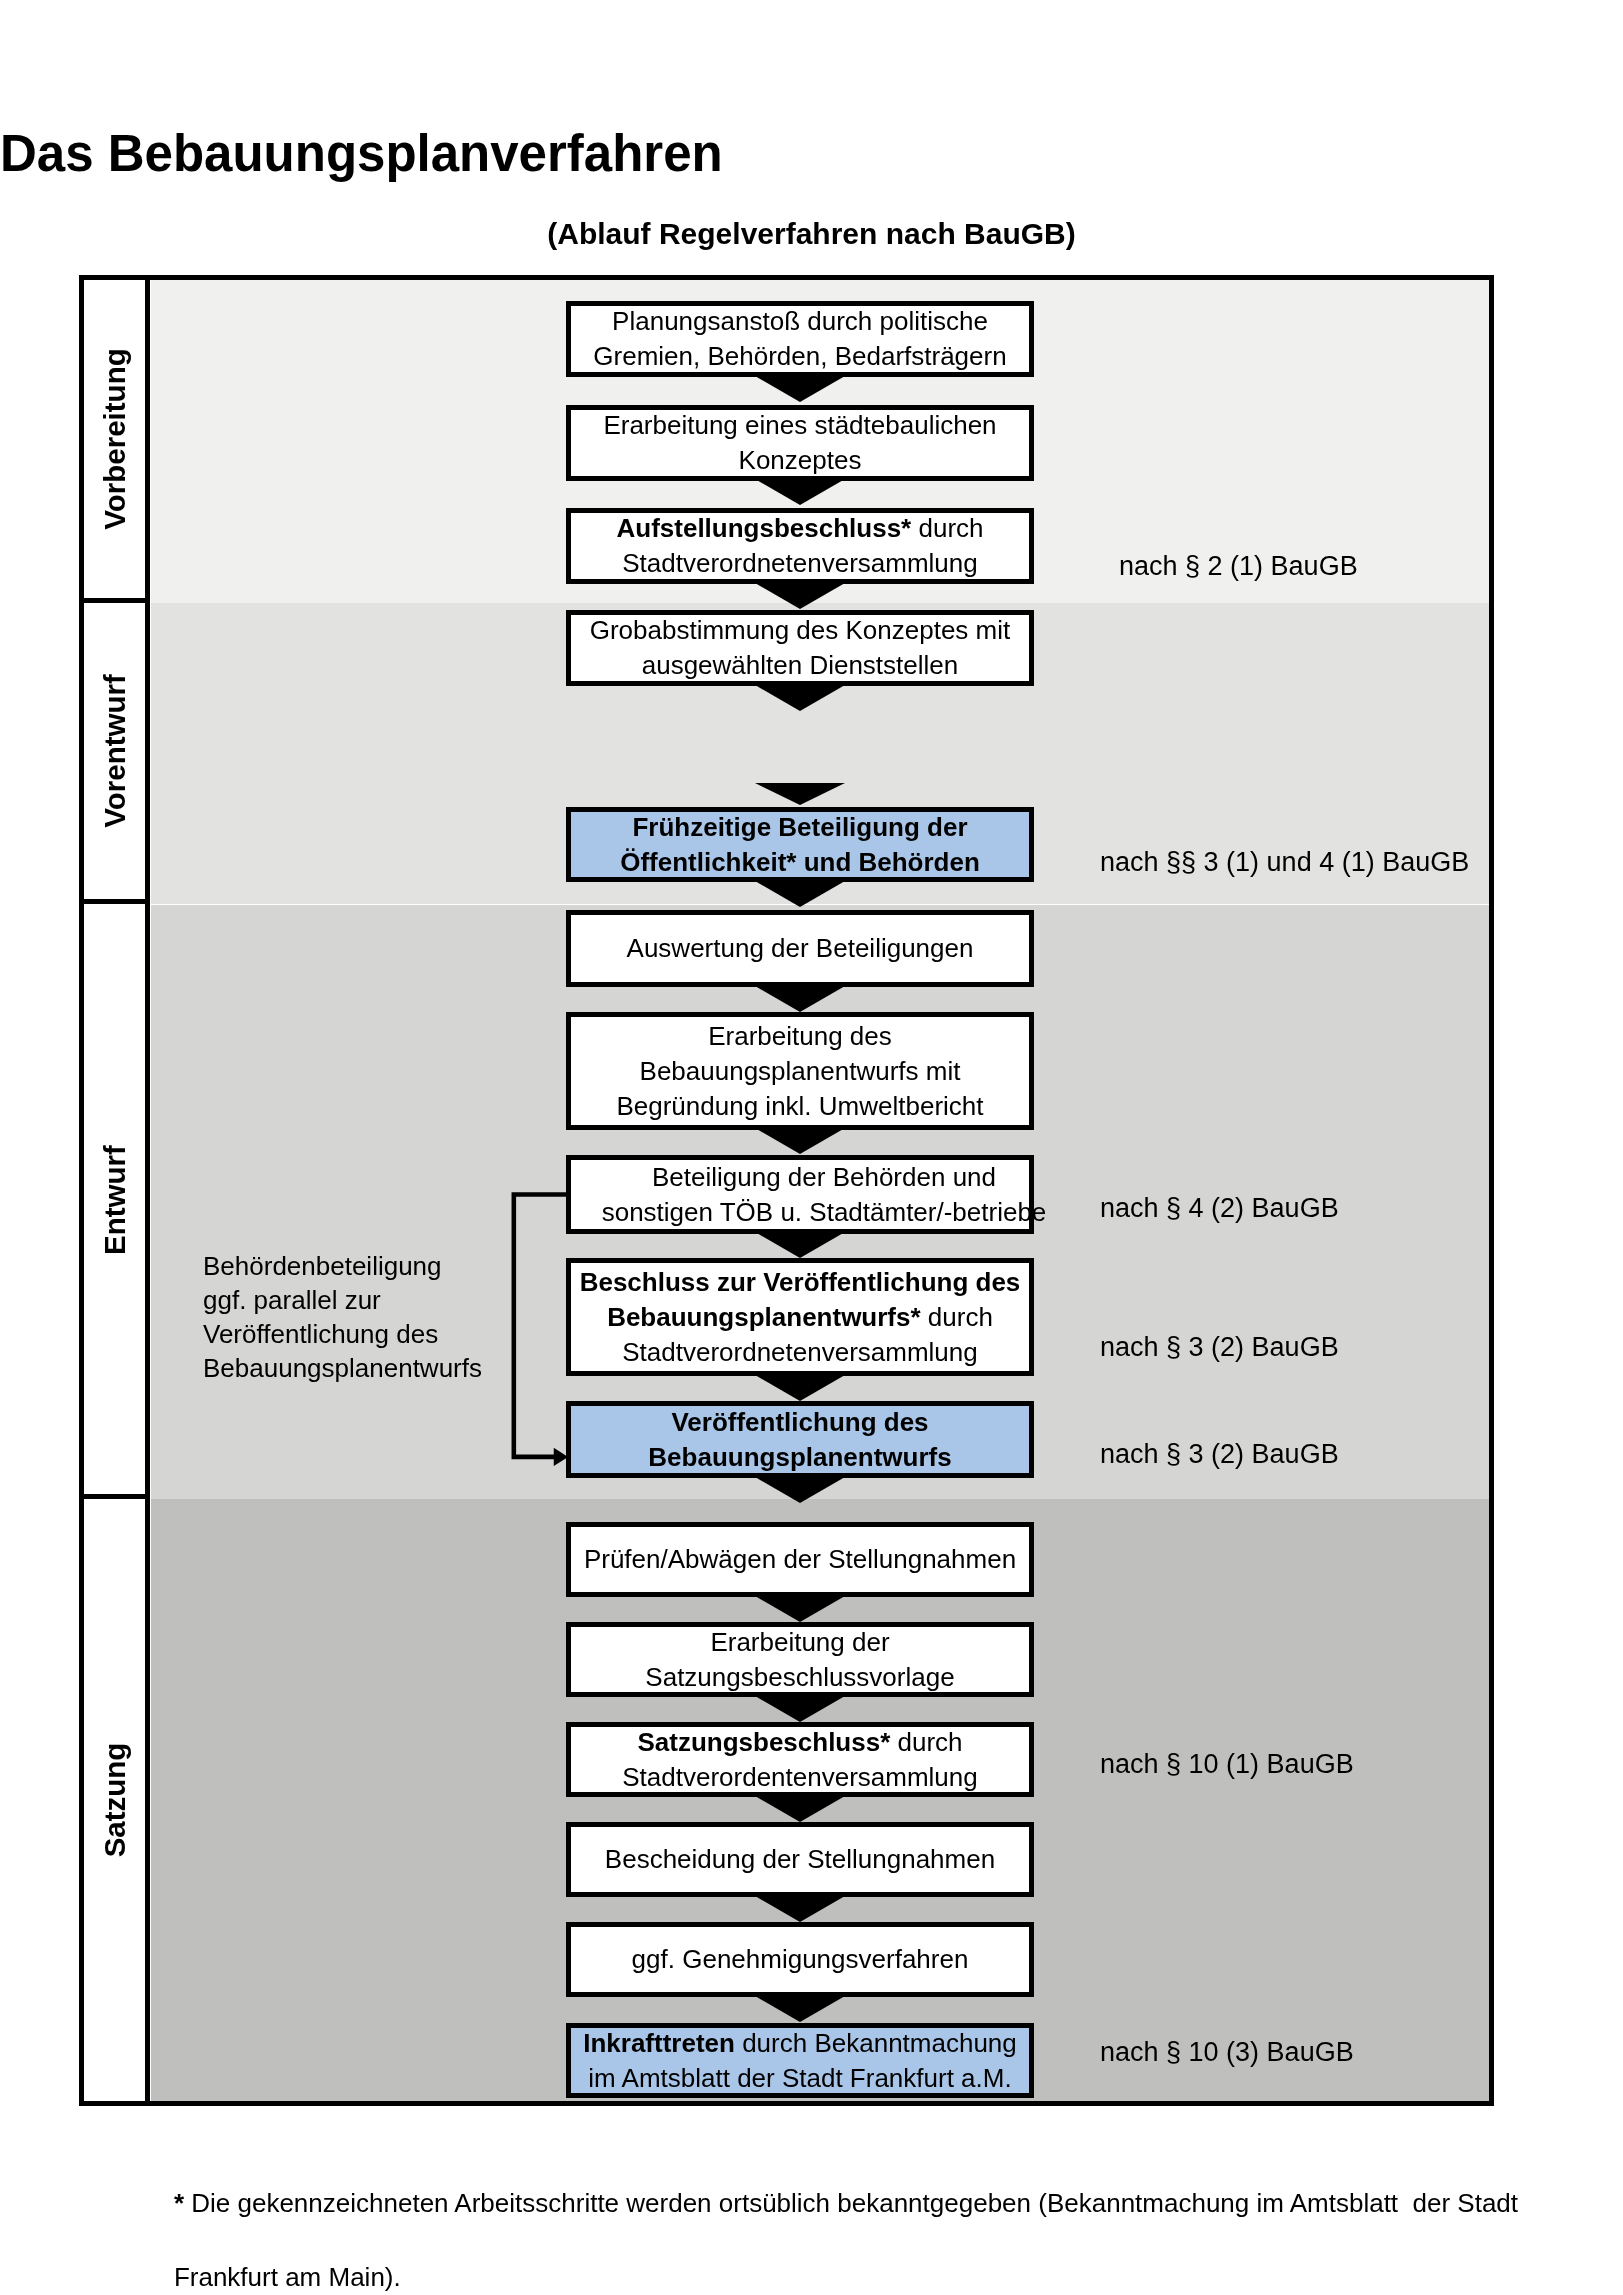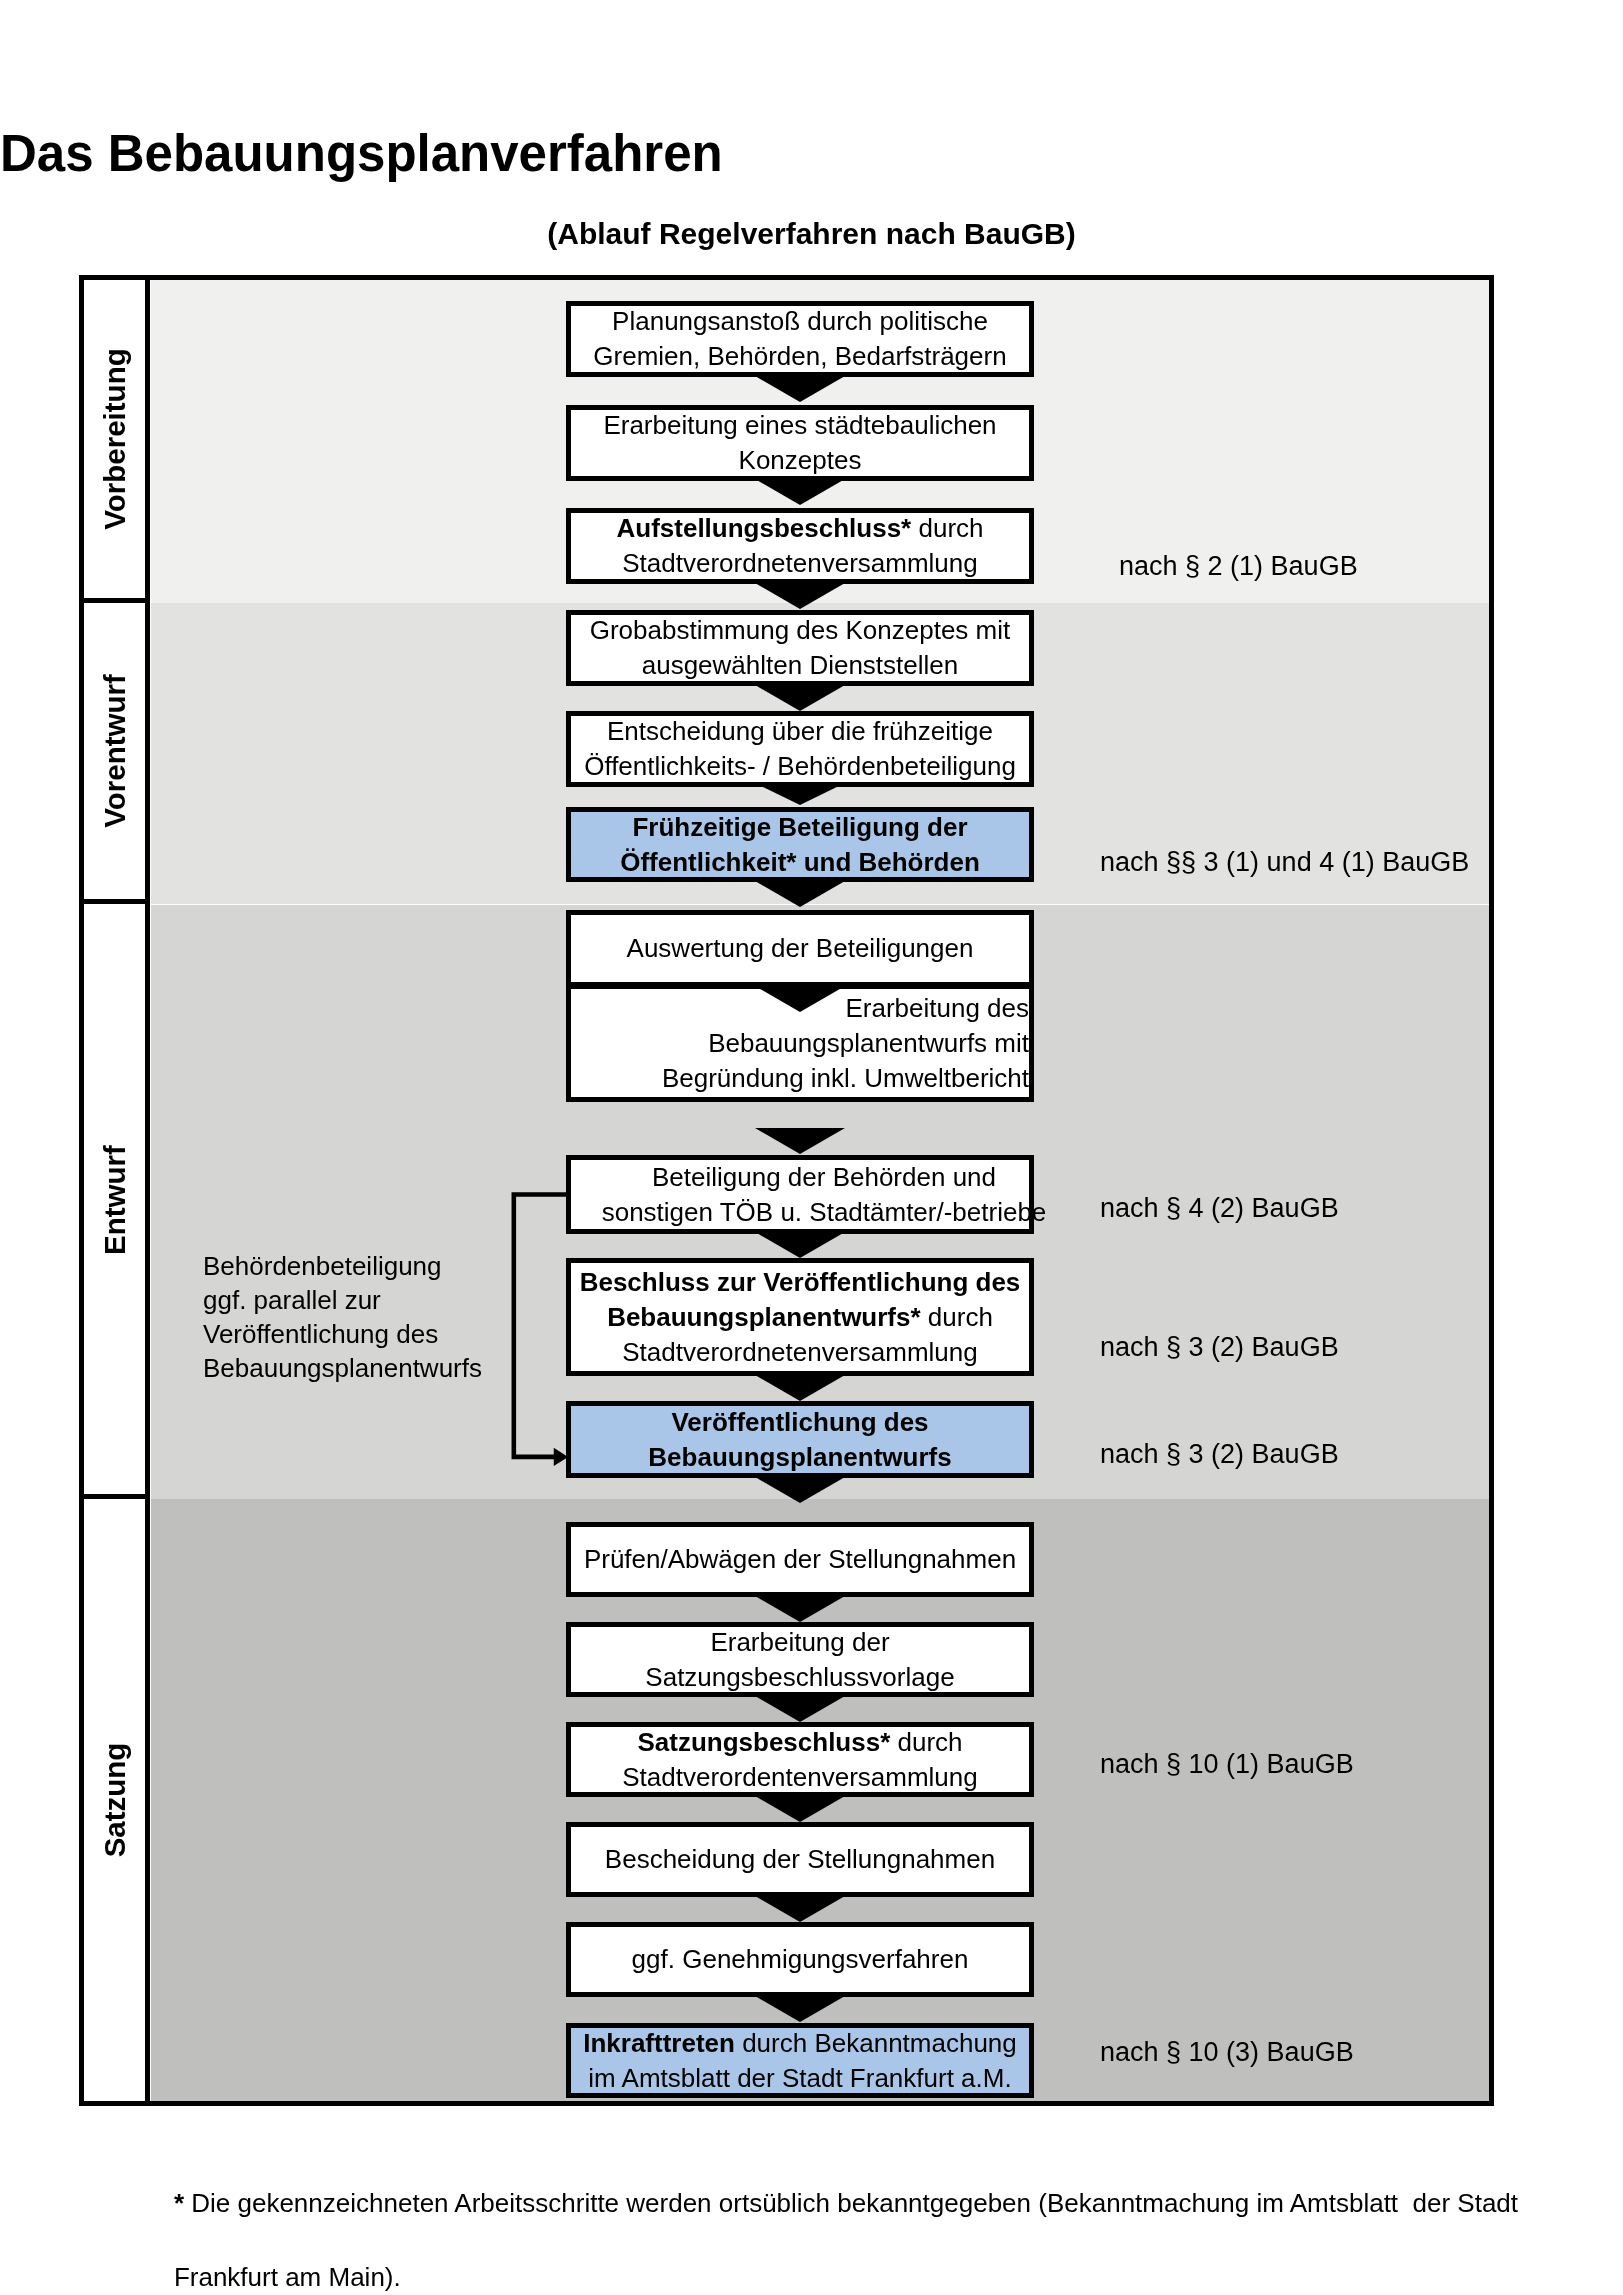--- a/index.html
+++ b/index.html
@@ -86,32 +86,28 @@
       <div class="ln"><span>Konzeptes</span></div>
     </div>
   <div class="flow-box" style="top:508px;height:76px;">
       <div class="ln"><span class="b">Aufstellungsbeschluss*</span><span> durch</span></div>
       <div class="ln"><span>Stadtverordnetenversammlung</span></div>
     </div>
   <div class="flow-box" style="top:610px;height:76px;">
       <div class="ln"><span>Grobabstimmung des Konzeptes mit</span></div>
       <div class="ln"><span>ausgewählten Dienststellen</span></div>
     </div>
-  <div class="flow-box" style="top:711px;height:76px;">
-      <div class="ln"><span>Entscheidung über die frühzeitige</span></div>
-      <div class="ln"><span>Öffentlichkeits- / Behördenbeteiligung</span></div>
-    </div>
   <div class="flow-box" style="top:910px;height:77px;">
       <div class="ln"><span>Auswertung der Beteiligungen</span></div>
     </div>
   <div class="flow-box hl mixed" style="top:807px;height:75px;">
       <div class="ln"><span class="b">Frühzeitige Beteiligung der</span></div>
       <div class="ln"><span class="b">Öffentlichkeit* und Behörden</span></div>
     </div>
-  <div class="flow-box" style="top:984px;height:118px;align-items:flex-end;">
+  <div class="flow-box" style="top:1012px;height:118px;">
       <div class="ln"><span>Erarbeitung des</span></div>
       <div class="ln"><span>Bebauungsplanentwurfs mit</span></div>
       <div class="ln"><span>Begründung inkl. Umweltbericht</span></div>
     </div>
   <div class="flow-box" style="top:1155px;height:79px;padding-left:48px;">
       <div class="ln"><span>Beteiligung der Behörden und</span></div>
       <div class="ln"><span>sonstigen TÖB u. Stadtämter/-betriebe</span></div>
     </div>
   <div class="flow-box" style="top:1258px;height:118px;">
       <div class="ln"><span class="b">Beschluss zur Veröffentlichung des</span></div>

